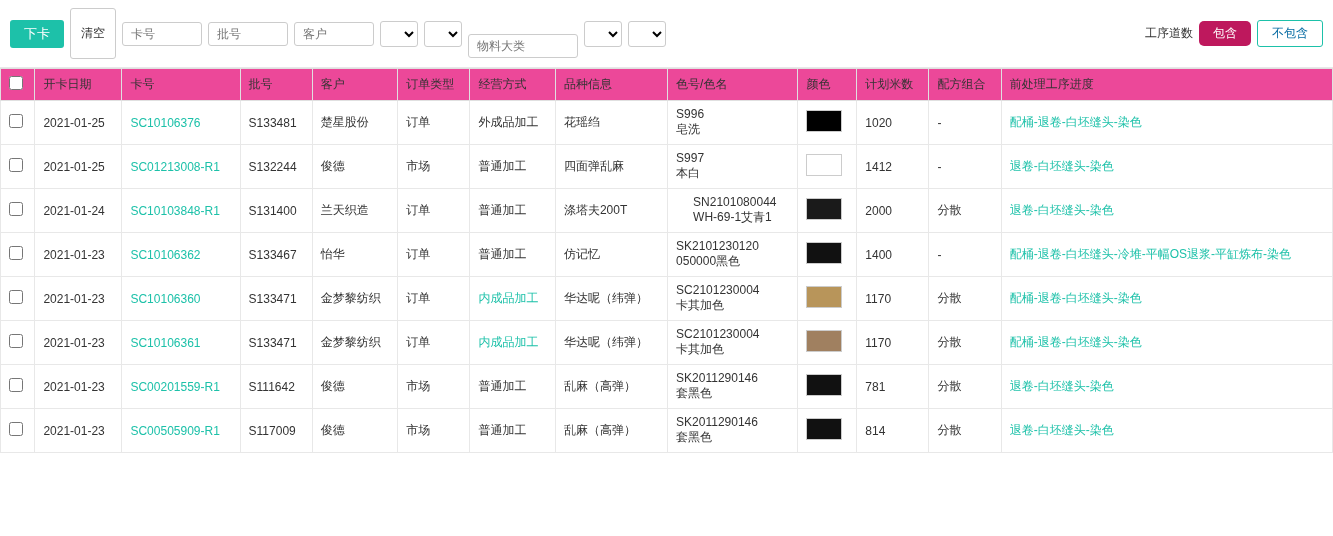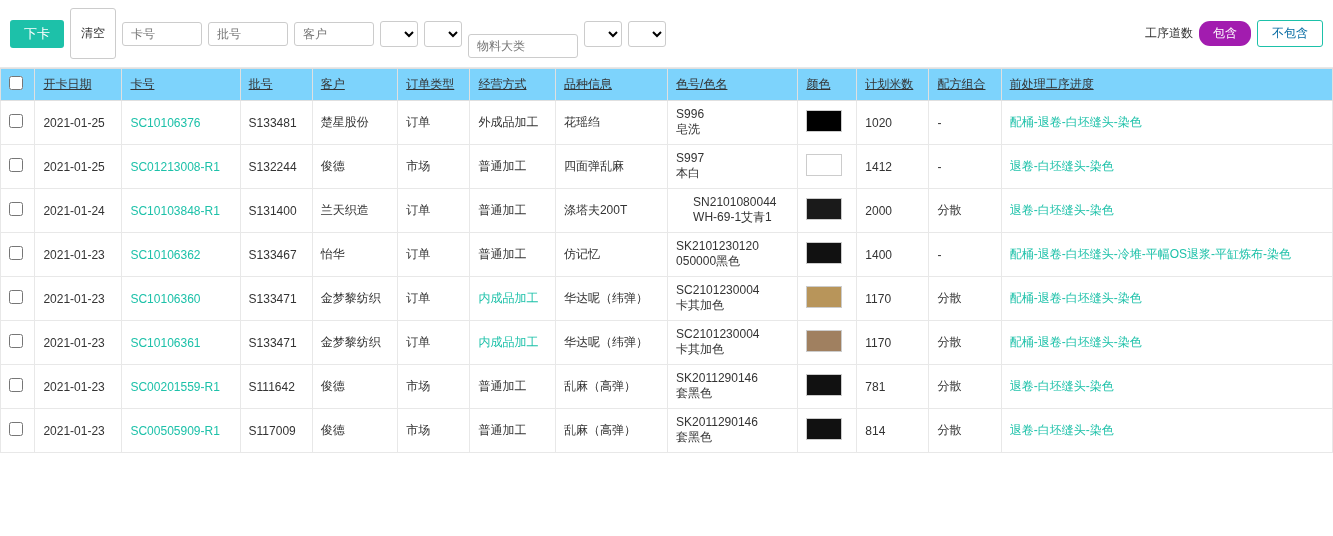--- a/index.html
+++ b/index.html
@@ -26,25 +26,25 @@
     .btn-white {
       background: #fff;
       color: #333;
       border: 1px solid #ccc;
       padding: 16px 10px;
       border-radius: 3px;
       cursor: pointer;
       font-size: 12px;
     }
     .btn-incl {
-      background: #a21caf;
+      background: #be185d;
       color: #fff;
       border: none;
       padding: 4px 14px;
-      border-radius: 11px;
+      border-radius: 5px;
       cursor: pointer;
       font-size: 12px;
     }
     .btn-excl {
       background: #fff;
       color: #0369a1;
       border: 1px solid #1dc1a9;
       padding: 4px 14px;
       border-radius: 3px;
       cursor: pointer;
@@ -94,22 +94,21 @@
       overflow-y: auto;
     }
 
     table {
       width: 100%;
       border-collapse: collapse;
       font-size: 12px;
     }
 
     thead tr {
-      background: #7dd3fc;
-      text-decoration: underline;
+      background: #ec4899;
     }
 
     thead th {
       border: 1px solid #e0e0e0;
       padding: 7px 8px;
       text-align: left;
       white-space: nowrap;
       font-weight: normal;
       color: #333;
     }

